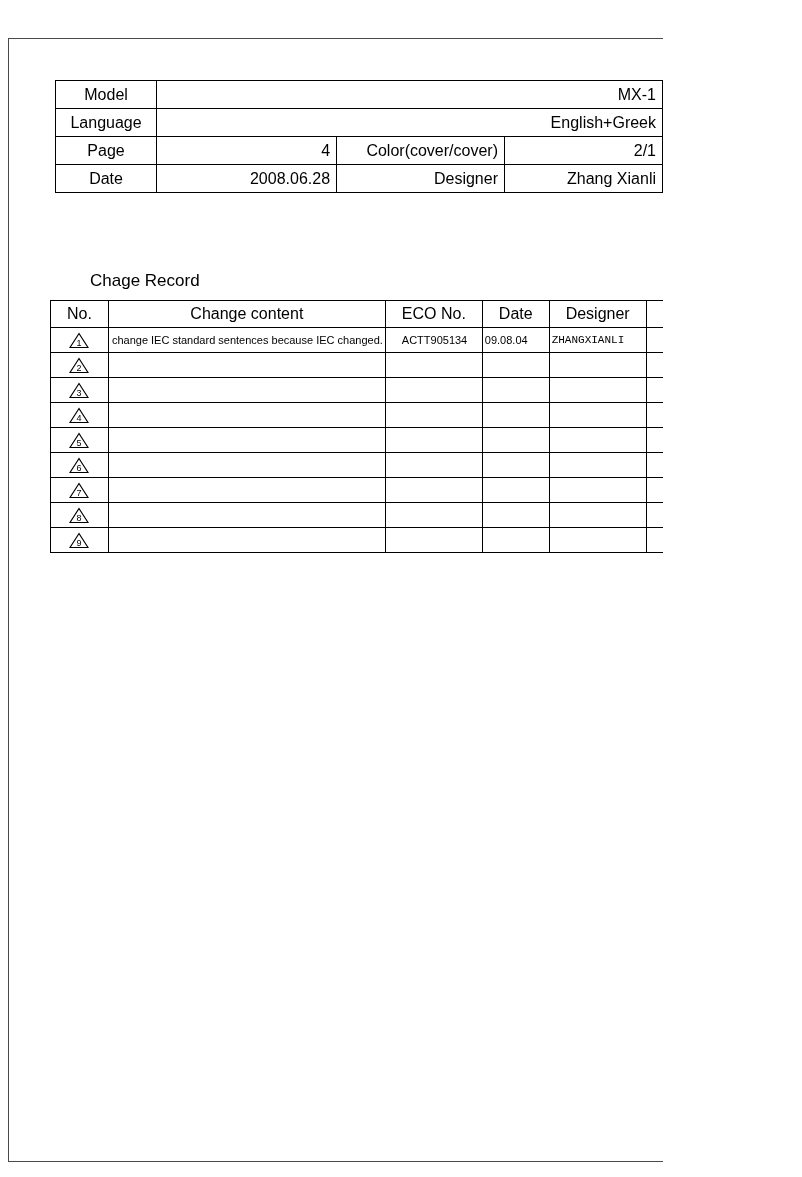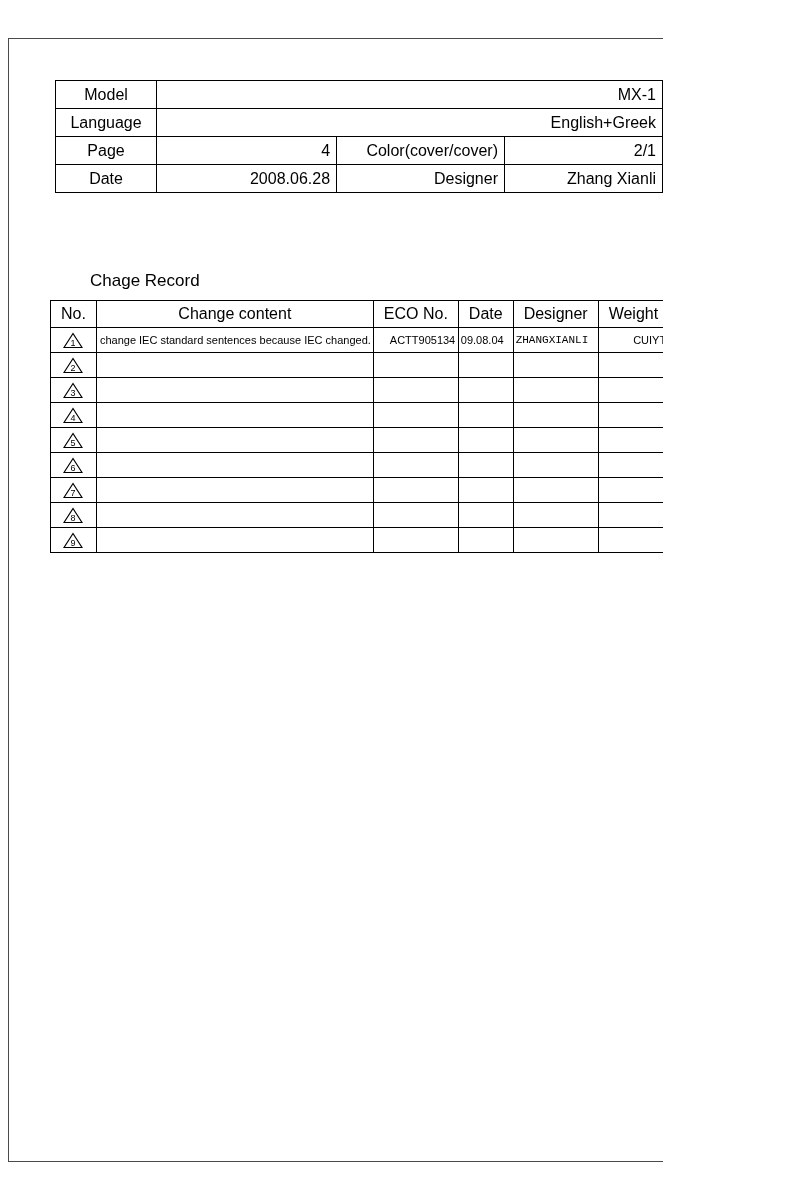--- a/index.html
+++ b/index.html
@@ -72,21 +72,21 @@
     position: absolute;
     left: 50px;
     top: 300px;
   }
   .record-table th {
     height: 27px;
     font-size: 16px;
     font-weight: normal;
     text-align: center;
     vertical-align: middle;
-    padding: 0 10px;
+    padding: 0 16px;
   }
   .record-table td {
     height: 25px;
     vertical-align: middle;
     font-size: 11px;
     padding: 0 2px;
   }
   .record-table td.no-cell {
     text-align: center;
     padding: 0;

